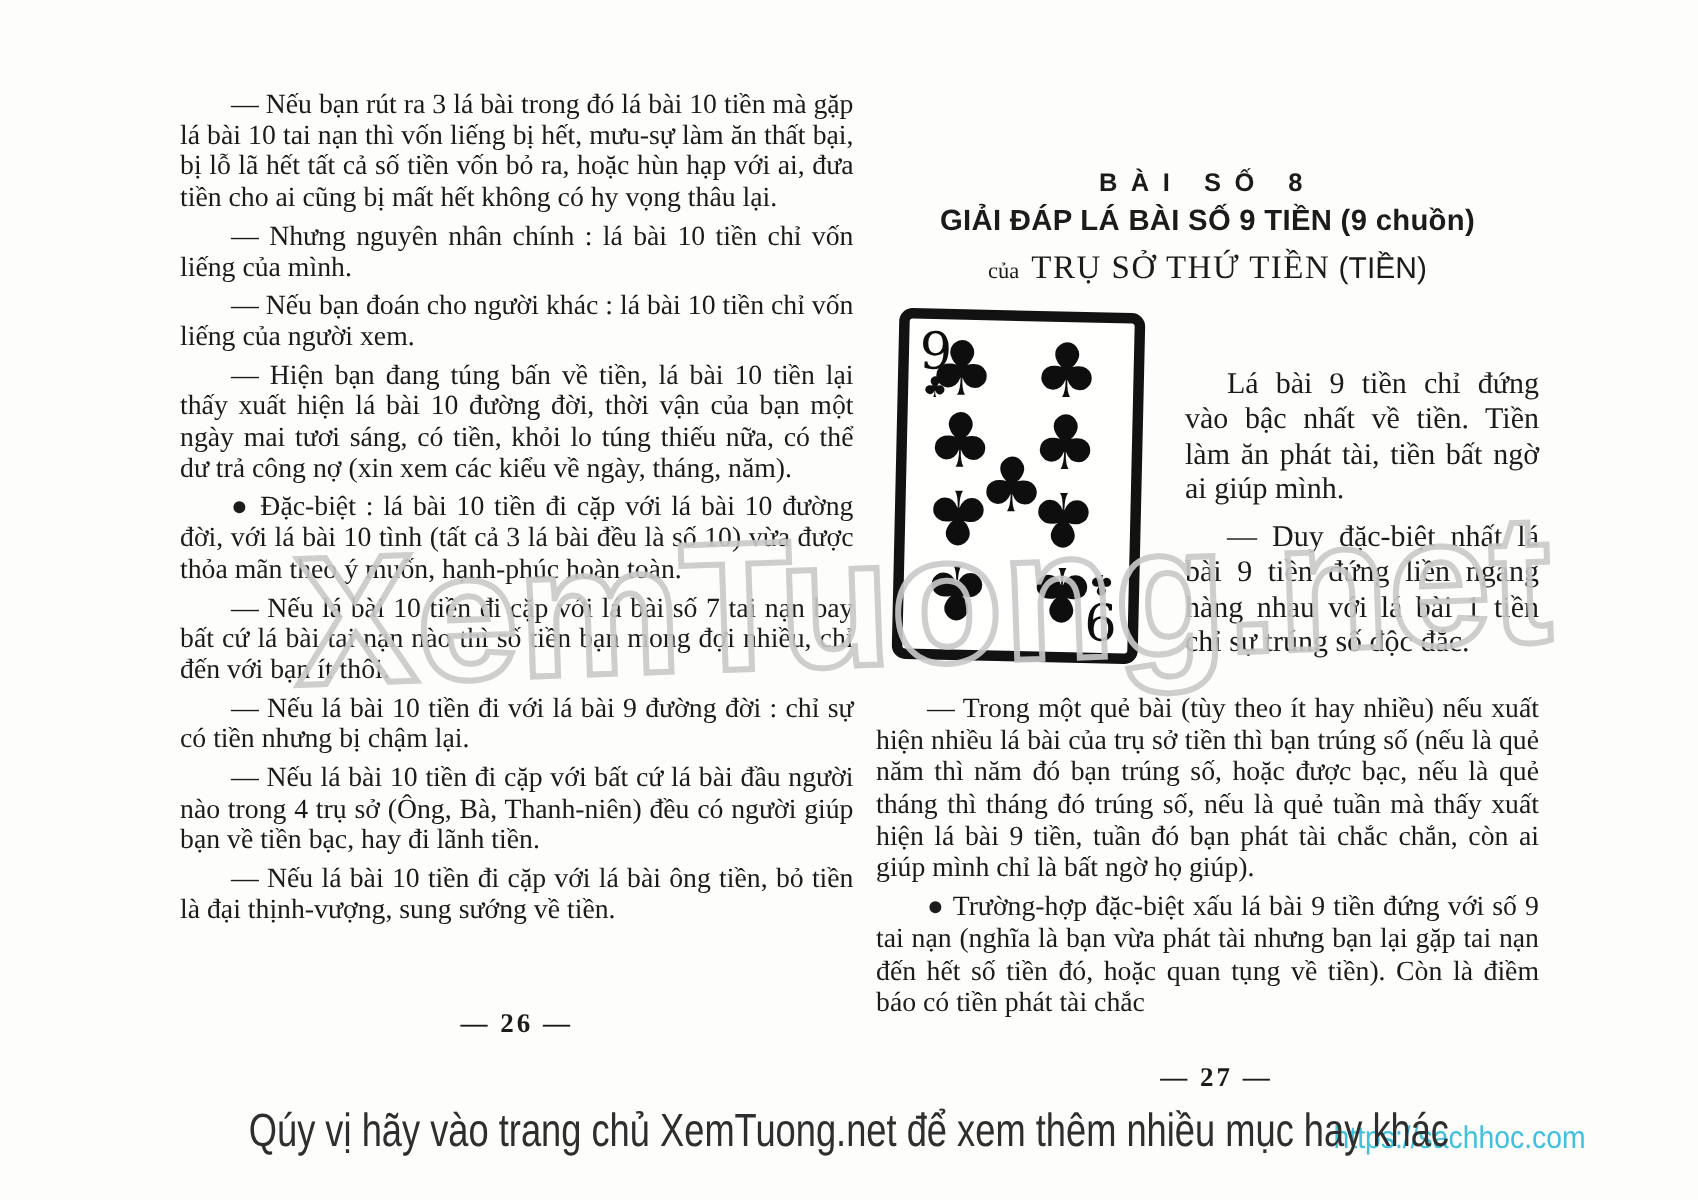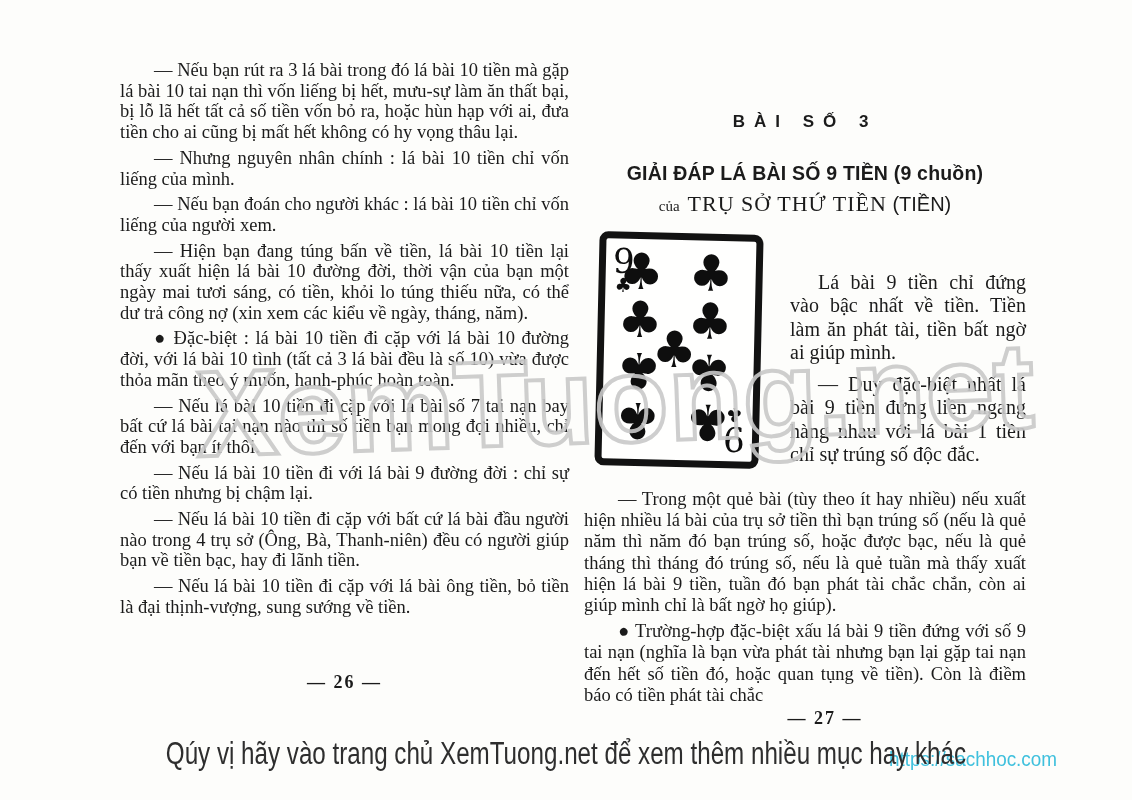--- a/index.html
+++ b/index.html
@@ -17,30 +17,30 @@
     text-align:justify; text-indent:34px;
     font-size:18.5px; line-height:20.7px; margin:0 0 5px 0;
   }
   .page-right .flow .para { line-height:21.2px; }
 
   .pagenum {
     position:absolute; font-weight:bold; font-size:18px;
     letter-spacing:2px; text-align:center;
   }
   .pagenum.left  { left:120px; width:449px; top:672px; }
-  .pagenum.right { left:604px; width:442px; top:708px; }
+  .pagenum.right { left:590px; width:442px; top:708px; }
 
   
   .kicker {
     text-align:center; font-family:"Liberation Sans", sans-serif;
     font-size:17px; font-weight:bold; letter-spacing:9px;
   }
   .title {
     text-align:center; font-family:"Liberation Sans", sans-serif;
-    font-size:19.5px; font-weight:bold; margin-top:30px; letter-spacing:0.2px;
+    font-size:19.5px; font-weight:bold; margin-top:4px; letter-spacing:0.2px;
   }
   .subtitle { text-align:center; margin-top:6px; font-size:22px; white-space:nowrap; }
   .subtitle .prefix { font-size:15px; margin-right:8px; }
   .subtitle .main   { letter-spacing:1px; }
   .subtitle .paren  { font-family:"Liberation Sans", sans-serif; font-weight:normal; font-size:20px; }
 
   
   .card-section { position:relative; height:254px; margin-top:14px; }
   .card {
     position:absolute; left:13px; top:2px; width:164px; height:234px;
@@ -108,21 +108,21 @@
 
     <div class="para">— Nếu lá bài 10 tiền đi với lá bài 9 đường đời : chỉ sự có tiền nhưng bị chậm lại.</div>
 
     <div class="para">— Nếu lá bài 10 tiền đi cặp với bất cứ lá bài đầu người nào trong 4 trụ sở (Ông, Bà, Thanh-niên) đều có người giúp bạn về tiền bạc, hay đi lãnh tiền.</div>
 
     <div class="para">— Nếu lá bài 10 tiền đi cặp với lá bài ông tiền, bỏ tiền là đại thịnh-vượng, sung sướng về tiền.</div>
   </div>
 <div class="pagenum left">— 26 —</div>
 
 <div class="page-right">
-  <div class="kicker">BÀI SỐ 3</div>
+  <div class="kicker">BÀI SỐ 8</div>
   <div class="title">GIẢI ĐÁP LÁ BÀI SỐ 9 TIỀN (9 chuồn)</div>
   <div class="subtitle">
     <span class="prefix">của</span><span class="main">TRỤ SỞ THỨ TIỀN</span>
     <span class="paren">(TIỀN)</span>
   </div>
 
   <div class="card-section">
     <div class="card">
       <div class="corner tl">
         <span class="rank">9</span>

